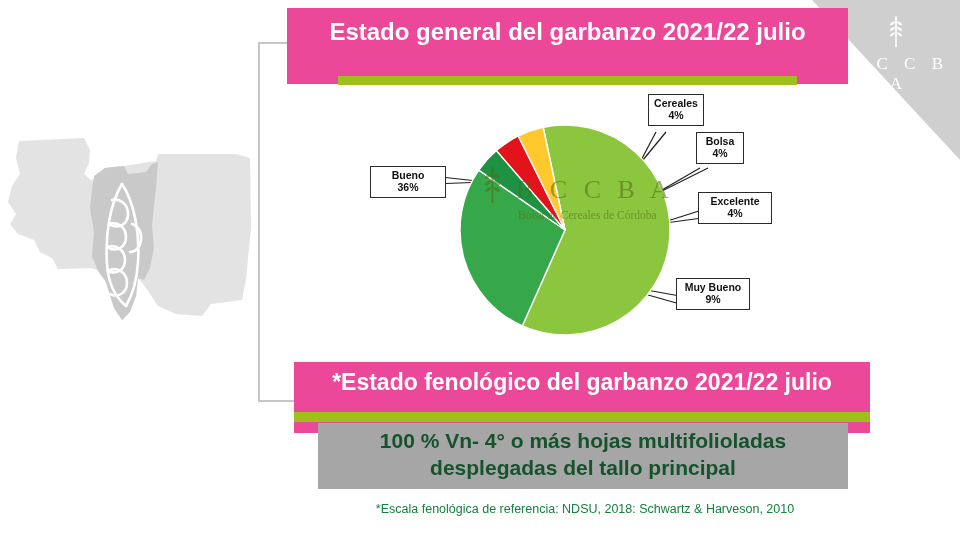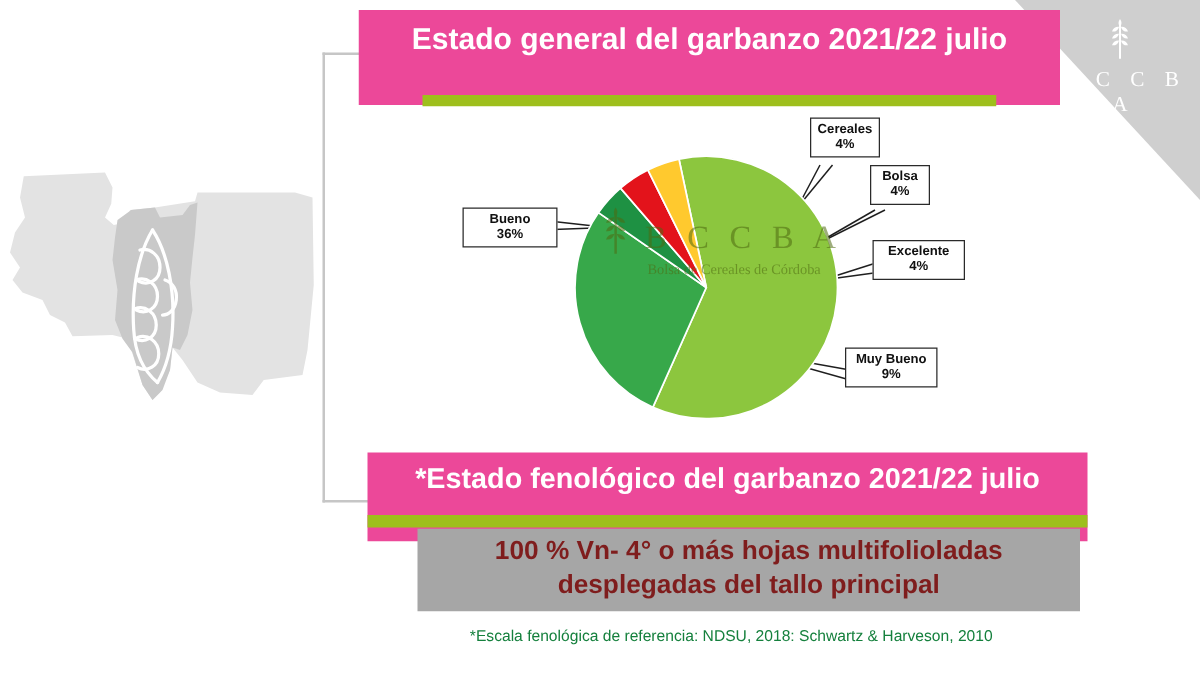--- a/index.html
+++ b/index.html
@@ -111,26 +111,26 @@
     left: 294px;
     top: 412px;
     width: 576px;
     height: 10px;
     background: #9EBF1C;
   }
 
   
   #banner-gray {
     position: absolute;
-    left: 334px;
+    left: 318px;
     top: 423px;
     width: 530px;
     height: 66px;
     background: #a6a6a6;
-    color: #7f1d1d;
+    color: #14532d;
     font-weight: bold;
     font-size: 21px;
     line-height: 1.28;
     text-align: center;
     padding-top: 5px;
     box-sizing: border-box;
   }
 
   
   #footnote {

